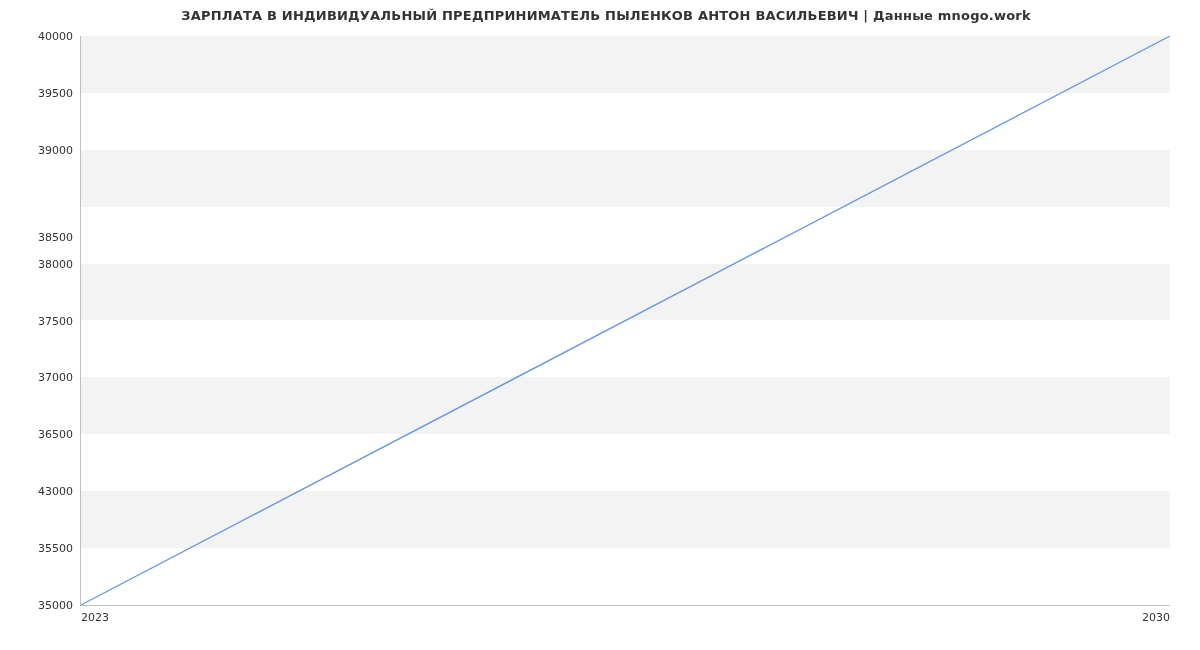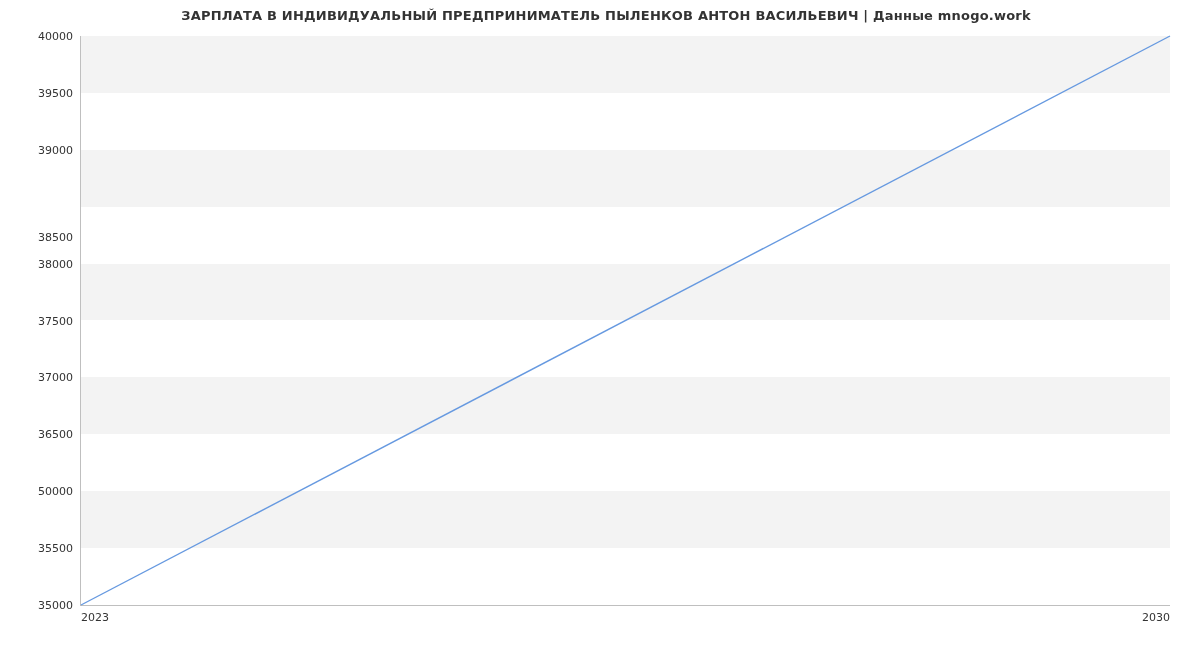--- a/index.html
+++ b/index.html
@@ -83,21 +83,21 @@
       <div class="band" style="top: 0px; height: 56.9px;"></div>
       <div class="band" style="top: 113.8px; height: 56.9px;"></div>
       <div class="band" style="top: 227.6px; height: 56.9px;"></div>
       <div class="band" style="top: 341.4px; height: 56.9px;"></div>
       <div class="band" style="top: 455.2px; height: 56.9px;"></div>
     <svg class="line-layer" id="line-layer" preserveAspectRatio="none" viewBox="0 0 1089 569">
         <path d="M0 569 L1089 0" fill="none" stroke="#6699e0" stroke-width="1.4"></path>
       </svg>
   <div class="ytick" style="top: 569px;">35000</div>
       <div class="ytick" style="top: 512.1px; margin-left: 11px;">35500</div>
-      <div class="ytick" style="top: 455.2px;">50000</div>
+      <div class="ytick" style="top: 455.2px;">43000</div>
       <div class="ytick" style="top: 398.3px;">36500</div>
       <div class="ytick" style="top: 341.4px;">37000</div>
       <div class="ytick" style="top: 284.5px;">37500</div>
       <div class="ytick" style="top: 227.6px; text-align: right;">38000</div>
       <div class="ytick" style="top: 179px; margin-top: 22px;">38500</div>
       <div class="ytick" style="top: 113.8px;">39000</div>
       <div class="ytick" style="top: 56.9px; margin-left: 32px;">39500</div>
       <div class="ytick" style="top: 0px;">40000</div>
       <div class="xtick" style="transform: translateX(0px); left: 0px; text-align: right;">2023</div>
       <div class="xtick" style="transform: translateX(-100%); left: 1089px;">2030</div>

